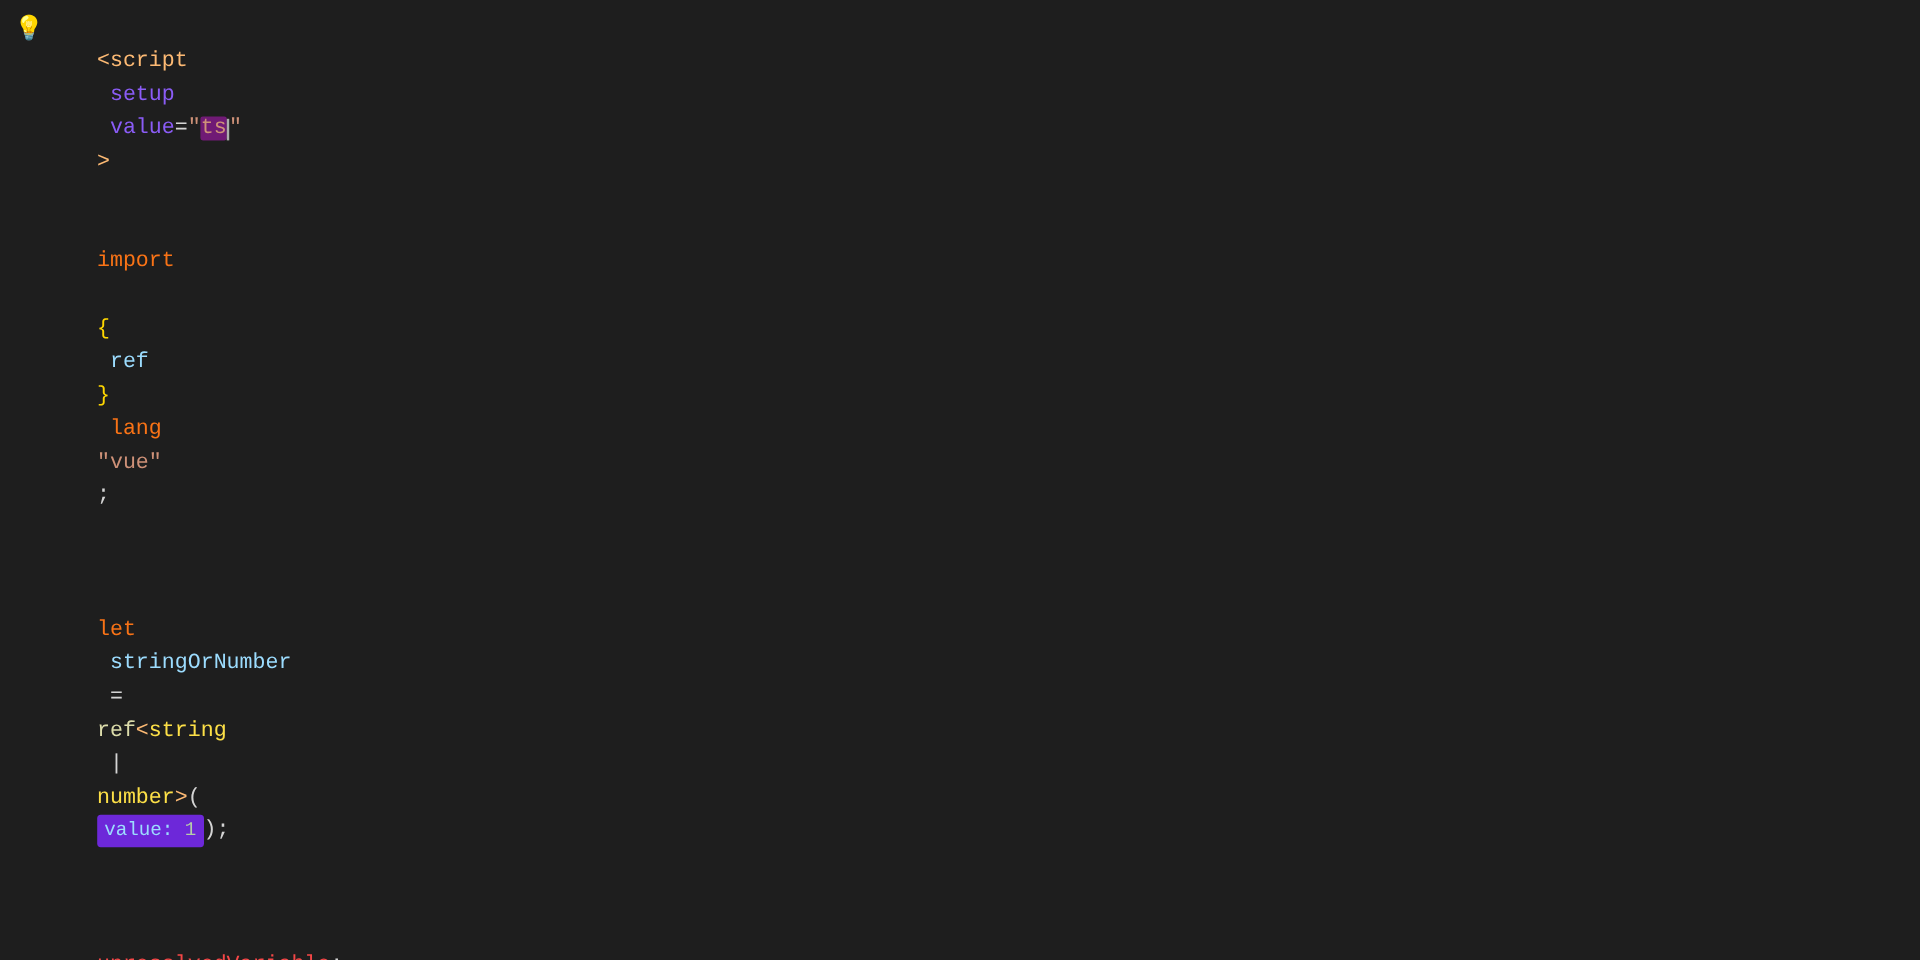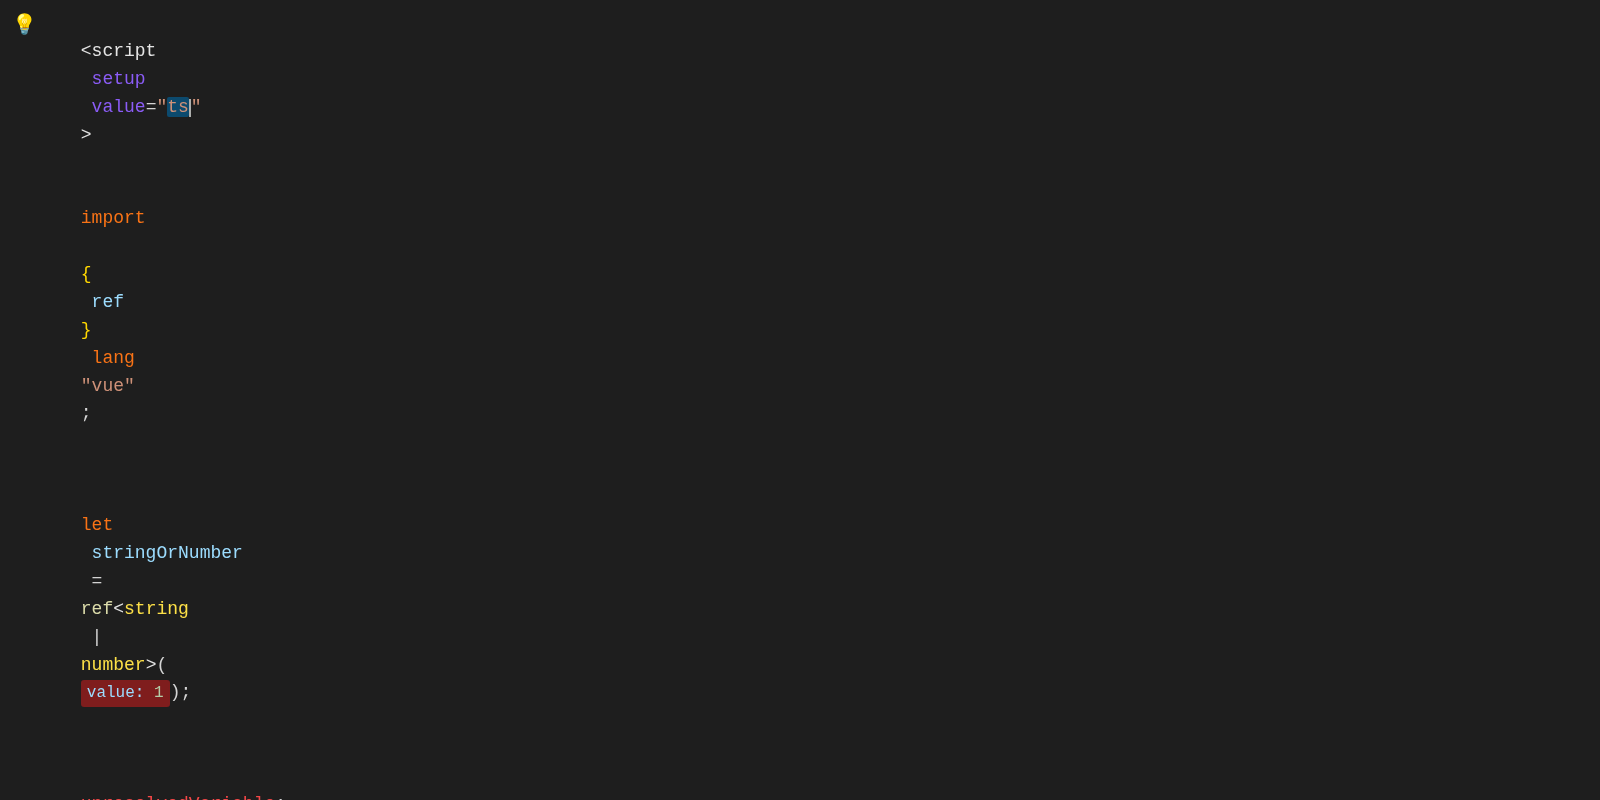--- a/index.html
+++ b/index.html
@@ -26,21 +26,21 @@
       padding: 0 16px;
       min-height: 28px;
       white-space: pre;
     }
 
     .line-content {
       display: inline;
     }
 
     
-    .c-tag       { color: #e5e5e5; }   
+    .c-tag       { color: #fdba74; }   
     .c-attr      { color: #8b5cf6; }   
     .c-eq        { color: #d4d4d4; }
     .c-str       { color: #ce9178; }   
     .c-kw        { color: #f97316; }   
     .c-brace     { color: #ffd700; }   
     .c-name      { color: #9cdcfe; }   
     .c-fn        { color: #dcdcaa; }   
     .c-type      { color: #fde047; }   
     .c-pipe      { color: #d4d4d4; }   
     .c-paren     { color: #d4d4d4; }
@@ -67,29 +67,29 @@
     .bulb {
       position: absolute;
       top: 10px;
       left: 12px;
       font-size: 20px;
       color: #ffcc02;
     }
 
     
     .str-cursor {
-      background: #0c4a6e;
+      background: #701a75;
       border-radius: 2px;
       margin-top: 28px;
     }
 
     
     .tooltip-dark {
       display: inline-block;
-      background: #7f1d1d;
+      background: #6d28d9;
       border-radius: 3px;
       padding: 1px 6px;
       color: #9cdcfe;
       font-size: 16px;
     }
     .tooltip-dark .tl { color: #9cdcfe; }
     .tooltip-dark .tv { color: #b5cea8; }
   </style>
 </head>
 <body>

